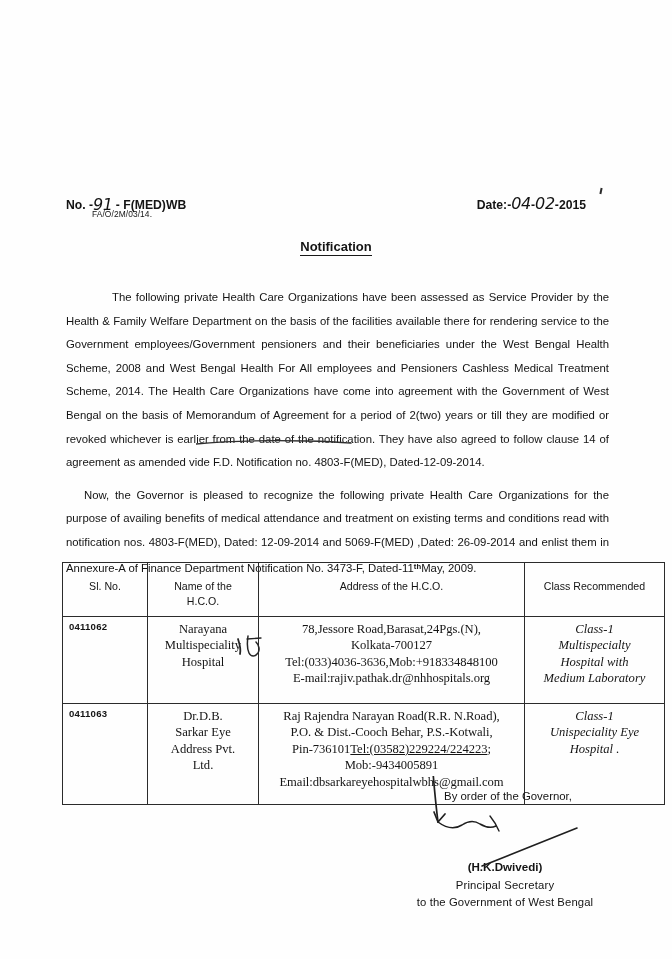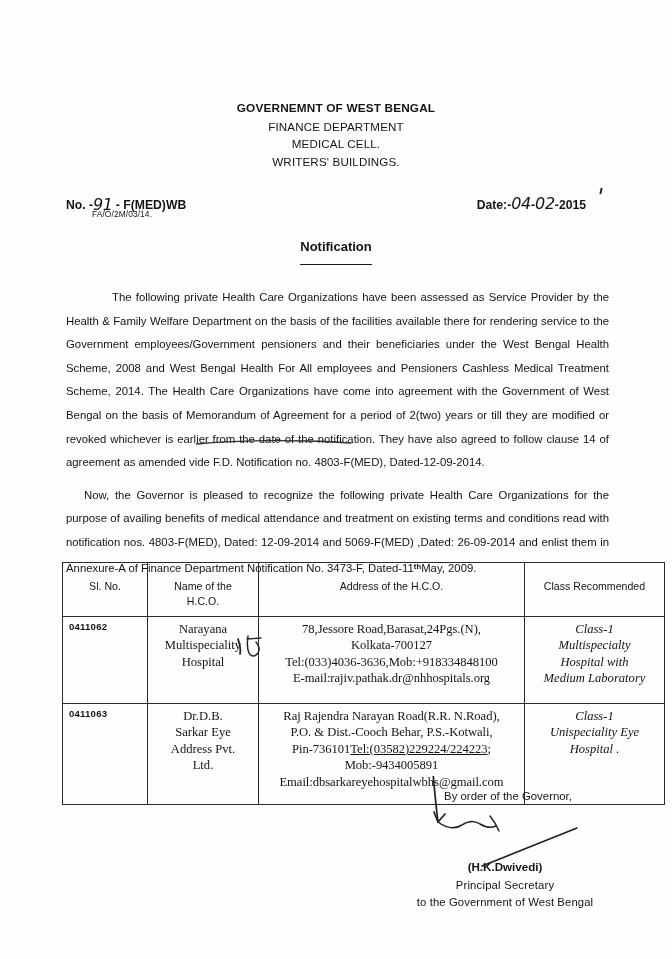--- a/index.html
+++ b/index.html
@@ -102,21 +102,21 @@
     position: absolute;
     top: 239px;
     left: 0;
     right: 0;
     text-align: center;
     font-weight: bold;
     font-size: 13px;
   }
   .doc-title span {
     border-bottom: 1.4px solid #181818;
-    padding-bottom: 10px;
+    padding-bottom: 1px;
   }
 
   
   .body-area {
     position: absolute;
     top: 286px;
     left: 66px;
     width: 543px;
   }
   .para {
@@ -244,26 +244,20 @@
     height: 110px;
     overflow: visible;
     pointer-events: none;
   }
 </style>
 </head>
 <body>
 
 <div class="page">
 
-  <div class="letterhead">
-    <div class="lh-line strong">GOVERNEMNT OF WEST BENGAL</div>
-    <div class="lh-line">FINANCE DEPARTMENT</div>
-    <div class="lh-line">MEDICAL CELL.</div>
-    <div class="lh-line">WRITERS' BUILDINGS.</div>
-  </div>
 
   <div class="refrow">
     <div class="ref-no"><span>No. -</span><span class="hand-no">91</span><span> - F(MED)WB</span></div>
     <div class="ref-sub">FA/O/2M/03/14.</div>
     <div class="ref-date"><span>Date:-</span><span class="hand-date">04</span><span>-</span><span class="hand-date">02</span><span>-2015</span></div>
     <div class="ink-dot"></div>
   </div>
 
   <div class="doc-title"><span>Notification</span></div>
 

